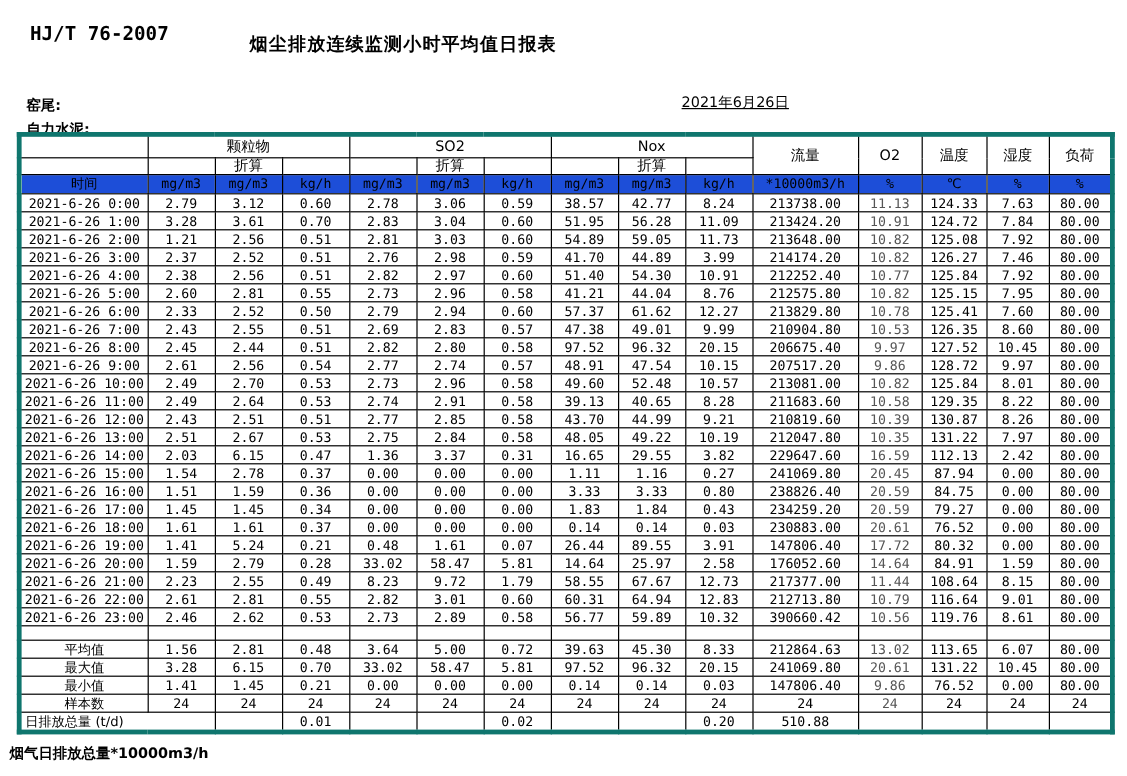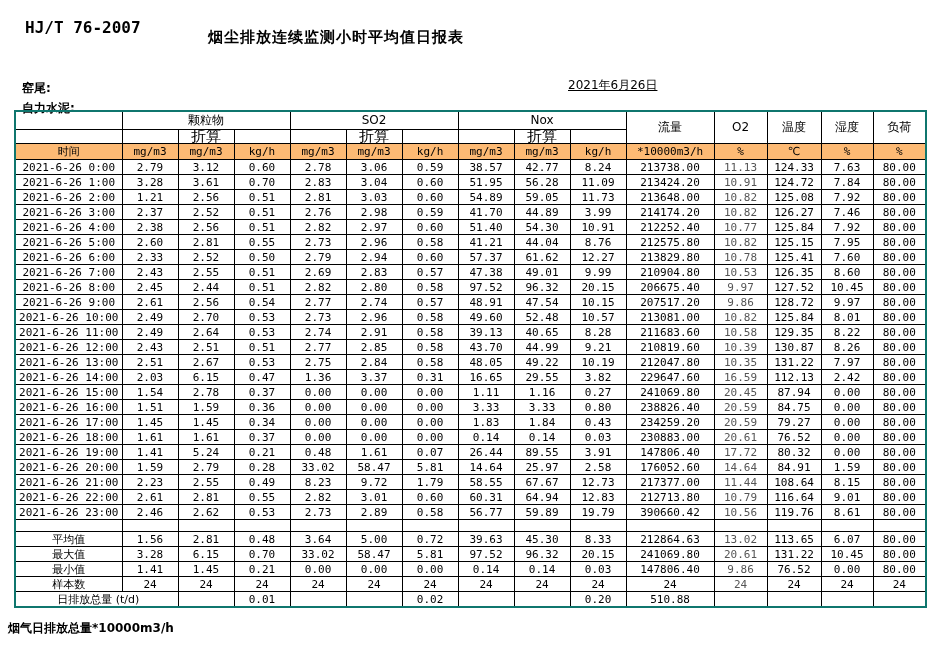--- a/index.html
+++ b/index.html
@@ -11,36 +11,36 @@
   #doc-code{left:25px;top:18px;font-size:16px;font-weight:bold;font-family:"DejaVu Sans Mono","DejaVu Sans",monospace;}
   #report-title{left:208px;top:28px;font-size:15px;font-weight:bold;letter-spacing:1px;}
   #company-name{left:22px;top:64px;font-size:12px;font-weight:bold;margin-top:36px;}
   #station-name{left:22px;top:80px;font-size:12px;font-weight:bold;}
   #report-date{left:568px;top:77px;font-size:12px;text-decoration:underline;}
   #footer-note{left:8px;top:620px;font-size:12px;font-weight:bold;}
 
   #report-table{
     position:absolute;left:14px;top:110px;width:911px;
     border-collapse:collapse;table-layout:fixed;
-    border:2px solid #0f766e;
+    border:4px solid #0f766e;
   }
   #report-table td{
     border:1px solid #000;
     font-size:11px;line-height:13px;height:14px;
     text-align:center;padding:0;
     font-family:"DejaVu Sans Mono","DejaVu Sans",monospace;
     white-space:nowrap;overflow:hidden;
   }
   #report-table td.zh{font-family:"DejaVu Sans",sans-serif;}
   #report-table tr.grp td{height:17px;line-height:17px;font-size:12px;}
-  #report-table tr.sub td{height:13px;line-height:13px;font-size:15px;}
-  #report-table tr.unit td{height:15px;line-height:15px;background:#fdba74;}
+  #report-table tr.sub td{height:13px;line-height:13px;font-size:12px;}
+  #report-table tr.unit td{height:15px;line-height:15px;background:#1d4ed8;}
   #report-table tr.spacer td{height:11px;line-height:11px;}
   #report-table td.o2{color:#555;}
-  #report-table td.lbl{text-align:center;padding-left:3px;margin-top:27px;}
+  #report-table td.lbl{text-align:left;padding-left:3px;margin-top:27px;}
 </style>
 </head>
 <body>
 
 <div class="abs" id="doc-code">HJ/T  76-2007</div>
 <div class="abs" id="report-title">烟尘排放连续监测小时平均值日报表</div>
 <div class="abs" id="company-name">自力水泥:</div>
 <div class="abs" id="station-name">窑尾:</div>
 <div class="abs" id="report-date">2021年6月26日</div>
 
@@ -499,21 +499,21 @@
       <tr>
         <td>2021-6-26 23:00</td>
         <td>2.46</td>
         <td>2.62</td>
         <td>0.53</td>
         <td>2.73</td>
         <td>2.89</td>
         <td>0.58</td>
         <td>56.77</td>
         <td>59.89</td>
-        <td>19.79</td>
+        <td>10.32</td>
         <td>390660.42</td>
         <td class="o2">10.56</td>
         <td>119.76</td>
         <td>8.61</td>
         <td>80.00</td>
       </tr>
       <tr class="spacer">
         <td></td>
         <td></td>
         <td></td>

